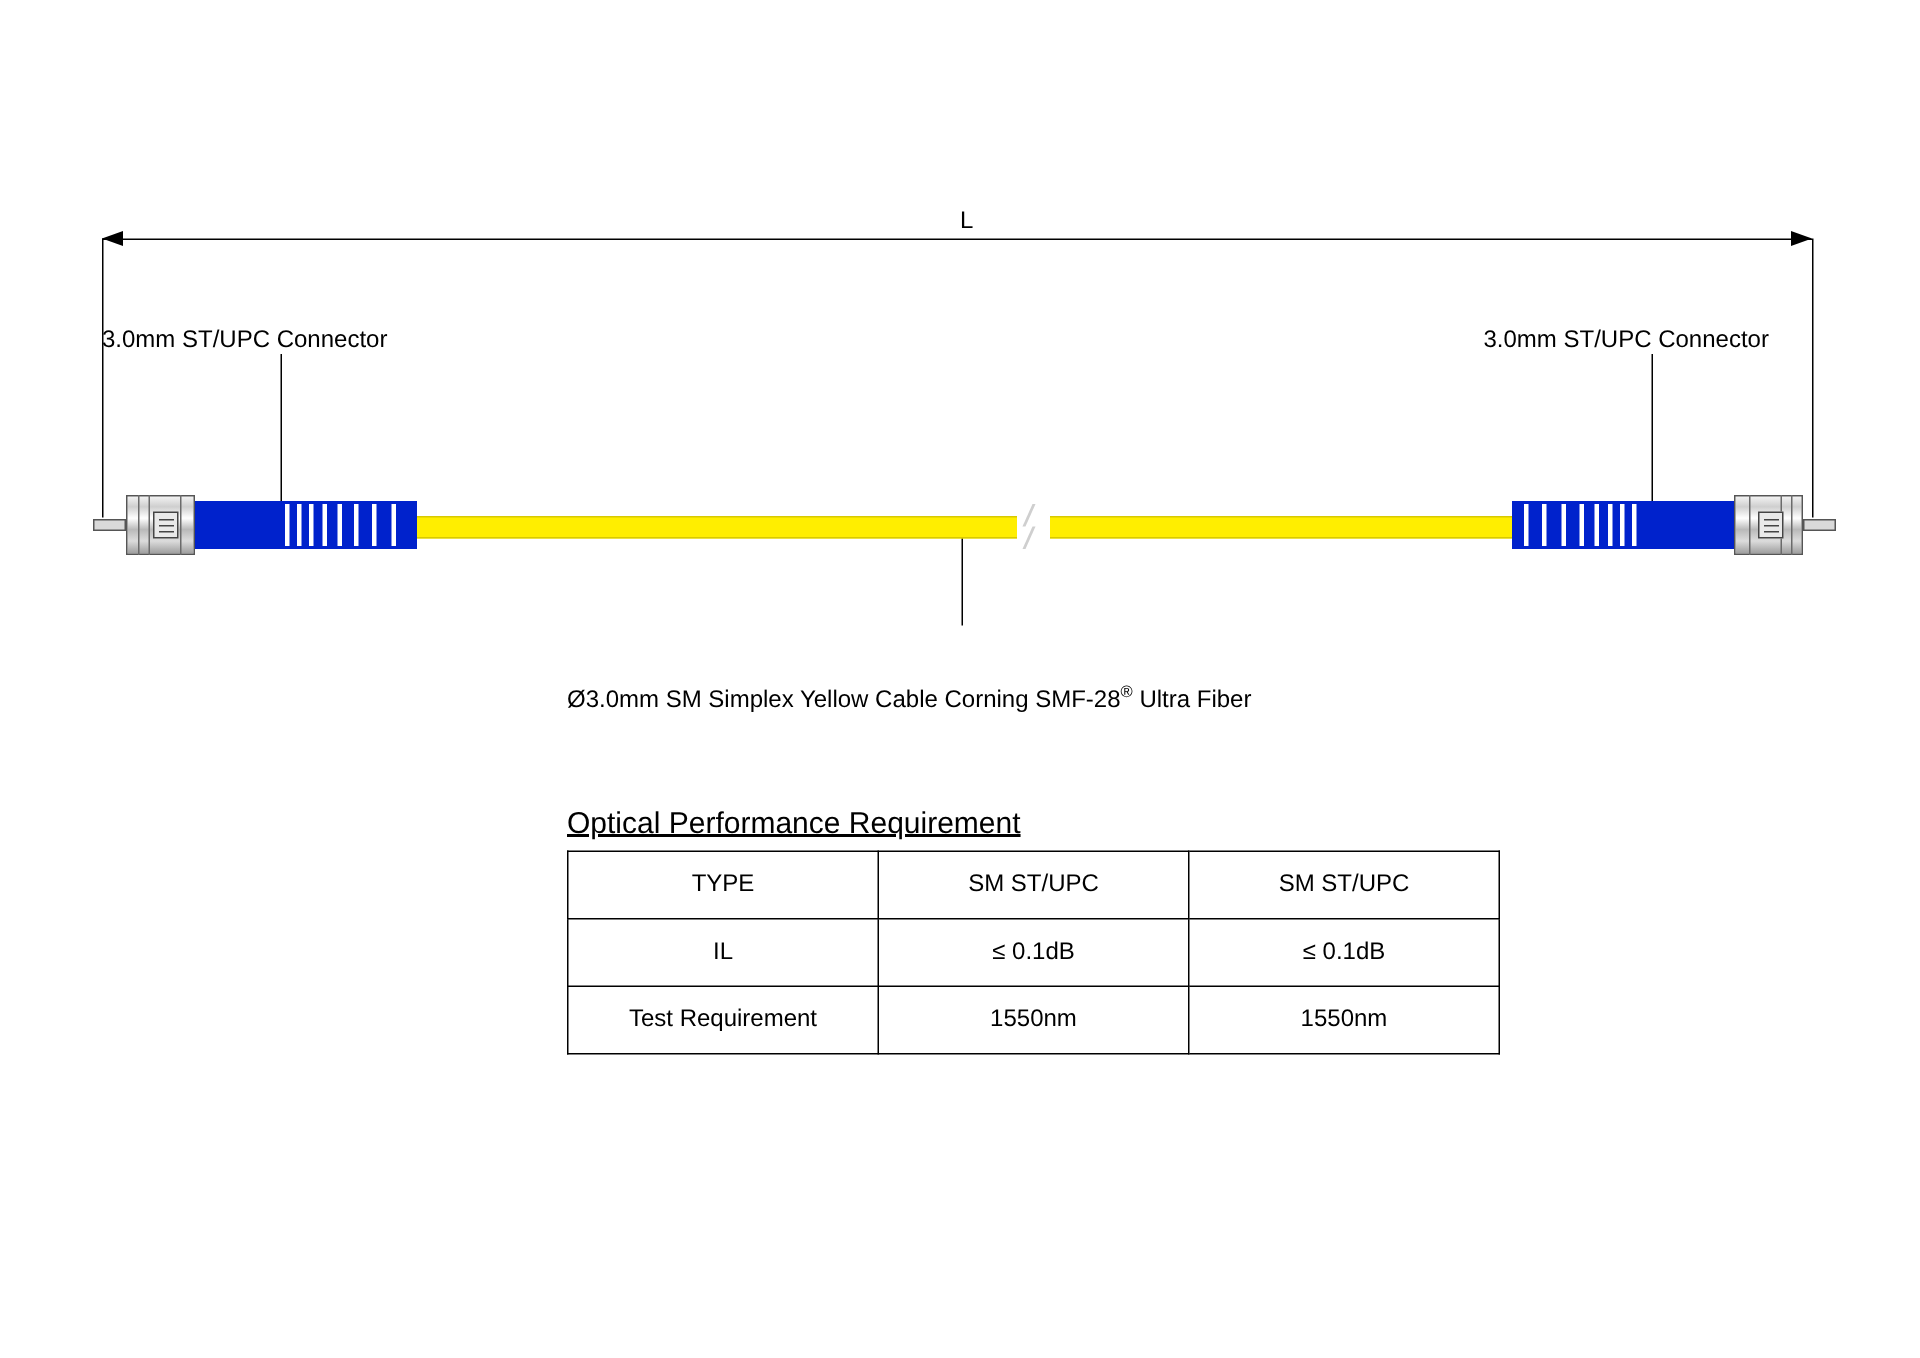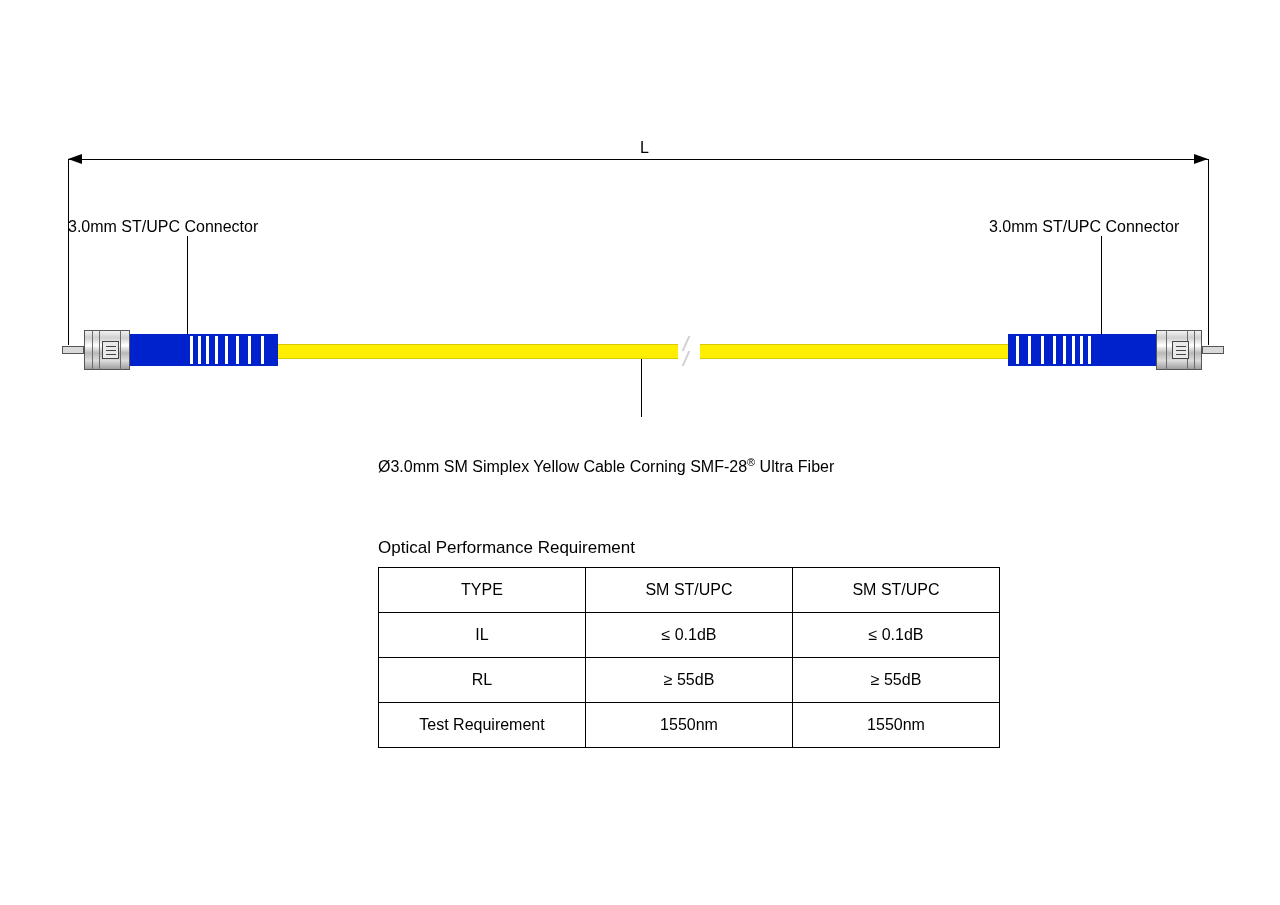--- a/index.html
+++ b/index.html
@@ -191,21 +191,22 @@
     box-sizing: border-box;
   }
   .tip-left  { left: 62px;  width: 22px; }
   .tip-right { left: 1202px; width: 22px; }
 
   
   .table-title {
     position: absolute;
     left: 378px;
     top: 538px;
-    font-size: 17px;
+    font-size: 20px;
+    text-decoration: underline;
   }
   table.perf {
     position: absolute;
     left: 378px;
     top: 567px;
     border-collapse: collapse;
     font-size: 16px;
   }
   table.perf td {
     border: 1px solid #000;
@@ -279,25 +280,20 @@
         <td class="c0">TYPE</td>
         <td class="c1">SM ST/UPC</td>
         <td class="c2">SM ST/UPC</td>
       </tr>
       <tr>
         <td class="c0">IL</td>
         <td class="c1">≤ 0.1dB</td>
         <td class="c2">≤ 0.1dB</td>
       </tr>
       <tr>
-        <td class="c0">RL</td>
-        <td class="c1">≥ 55dB</td>
-        <td class="c2">≥ 55dB</td>
-      </tr>
-      <tr>
         <td class="c0">Test Requirement</td>
         <td class="c1">1550nm</td>
         <td class="c2">1550nm</td>
       </tr>
     </tbody>
   </table>
 
 </div>
 
 </body></html>

